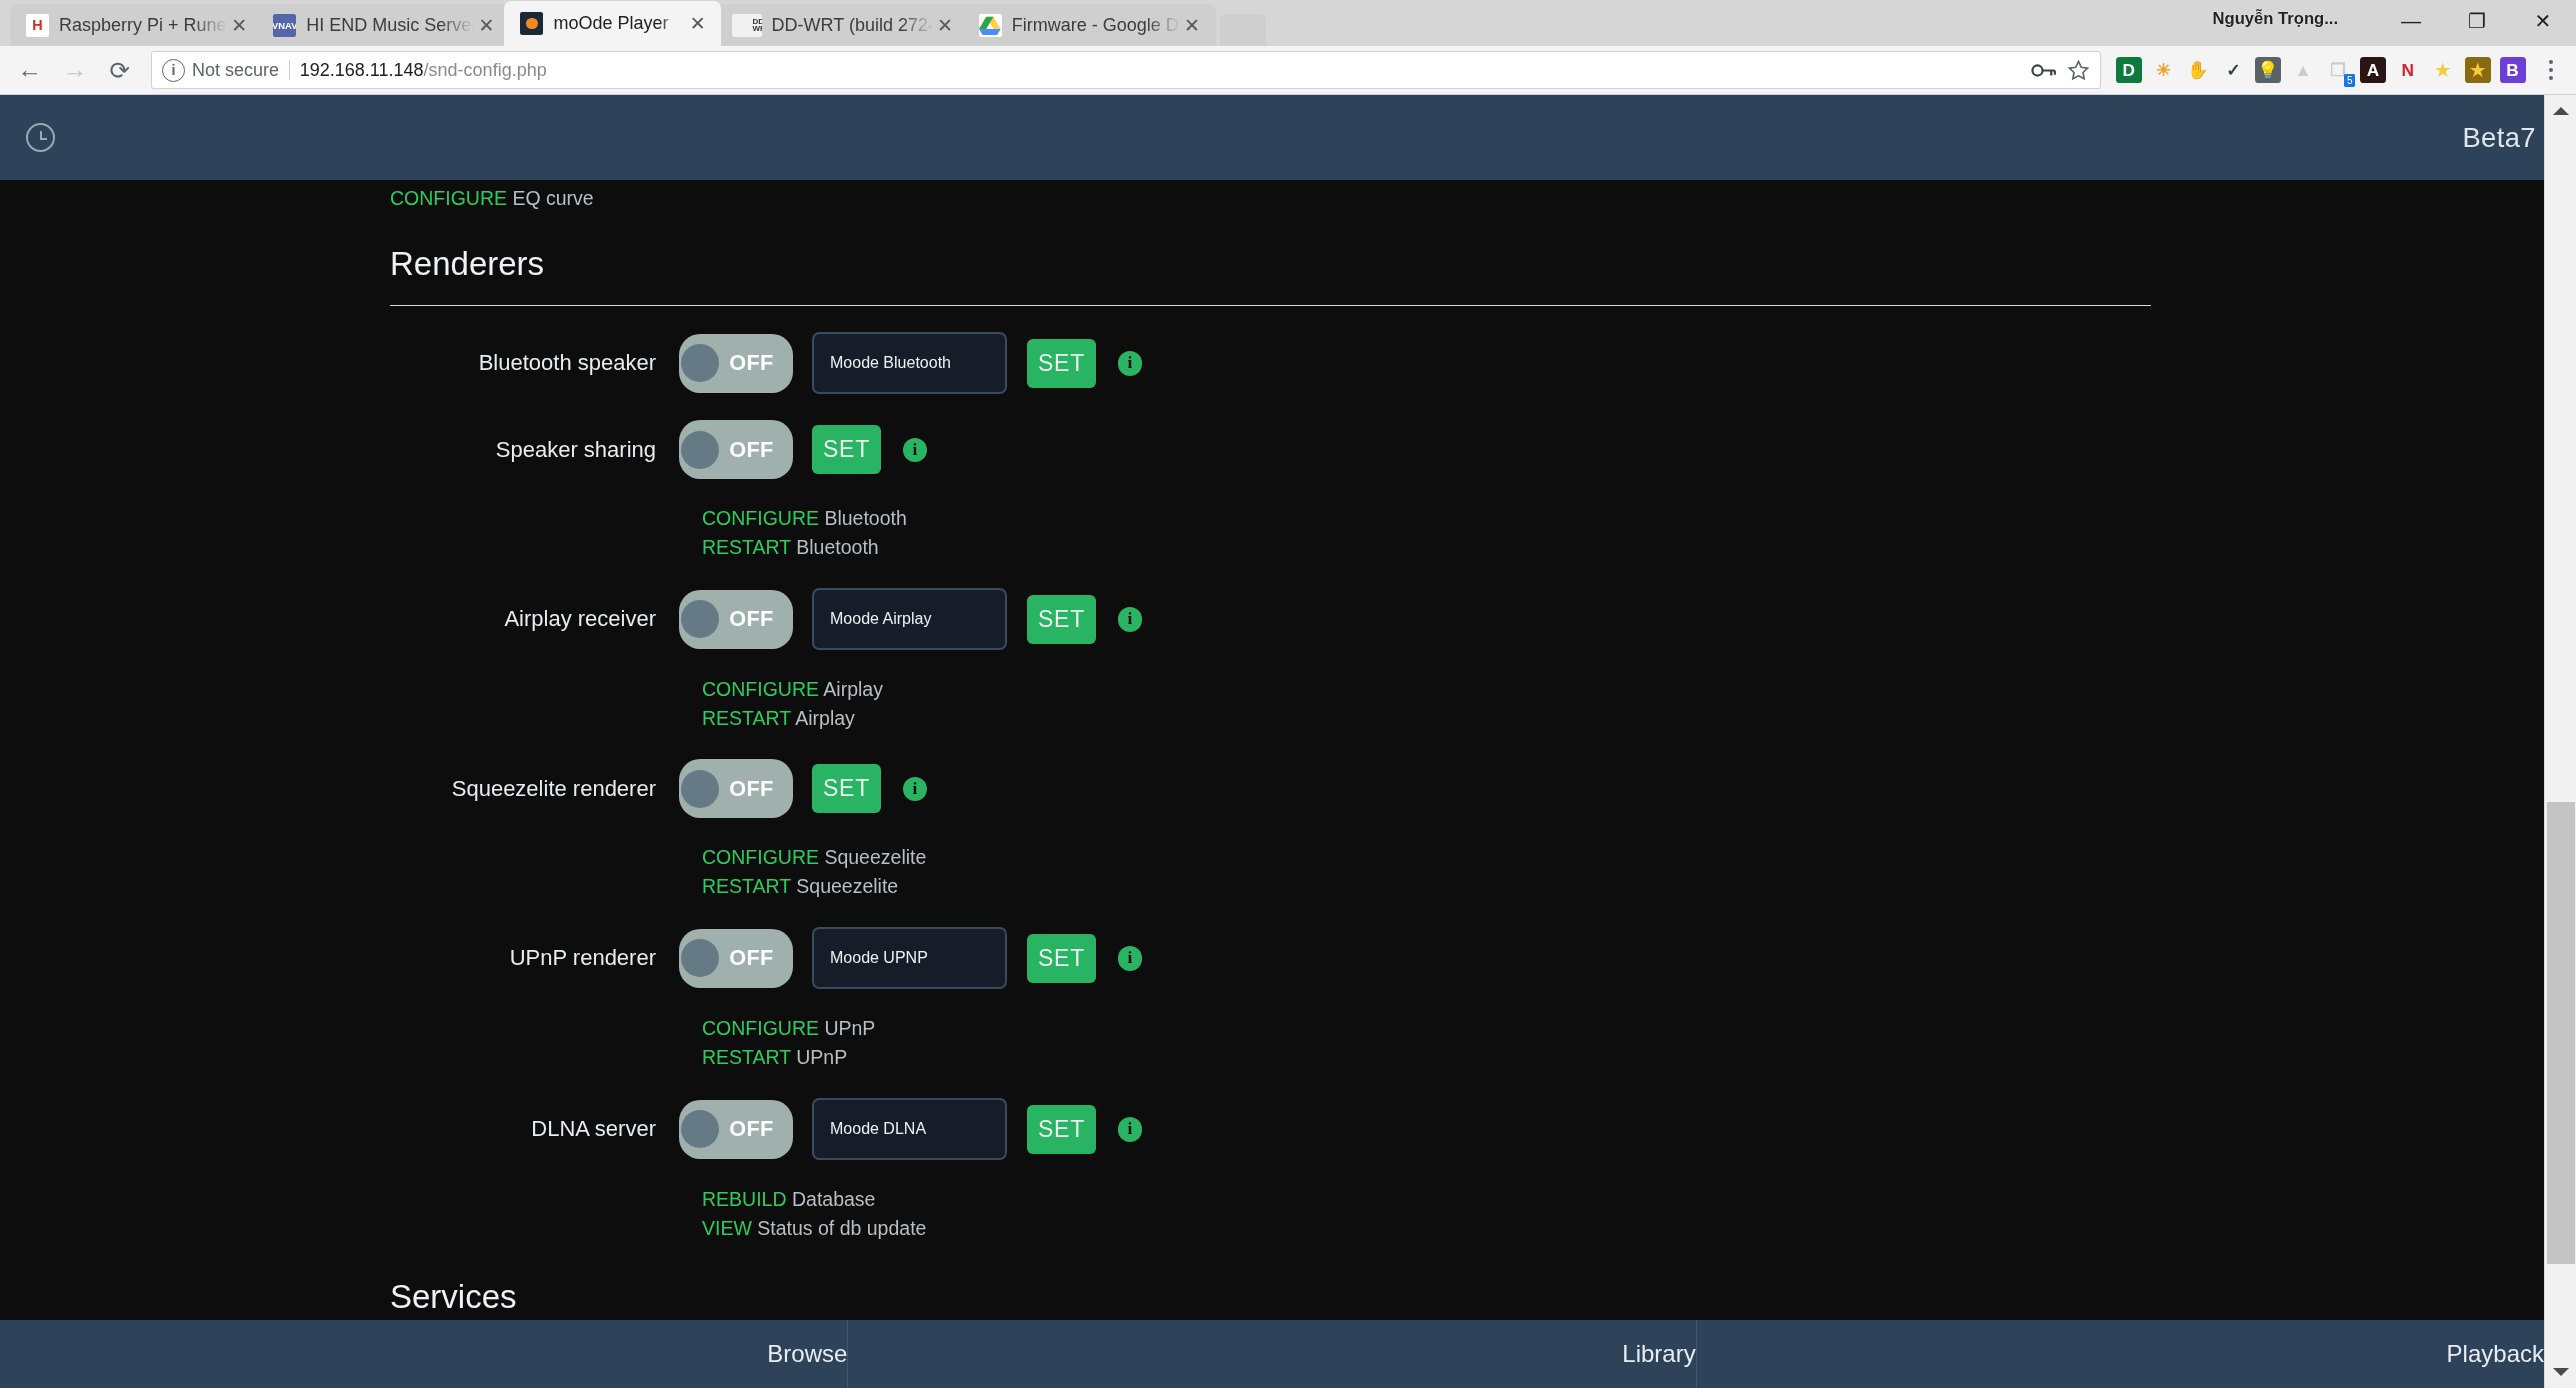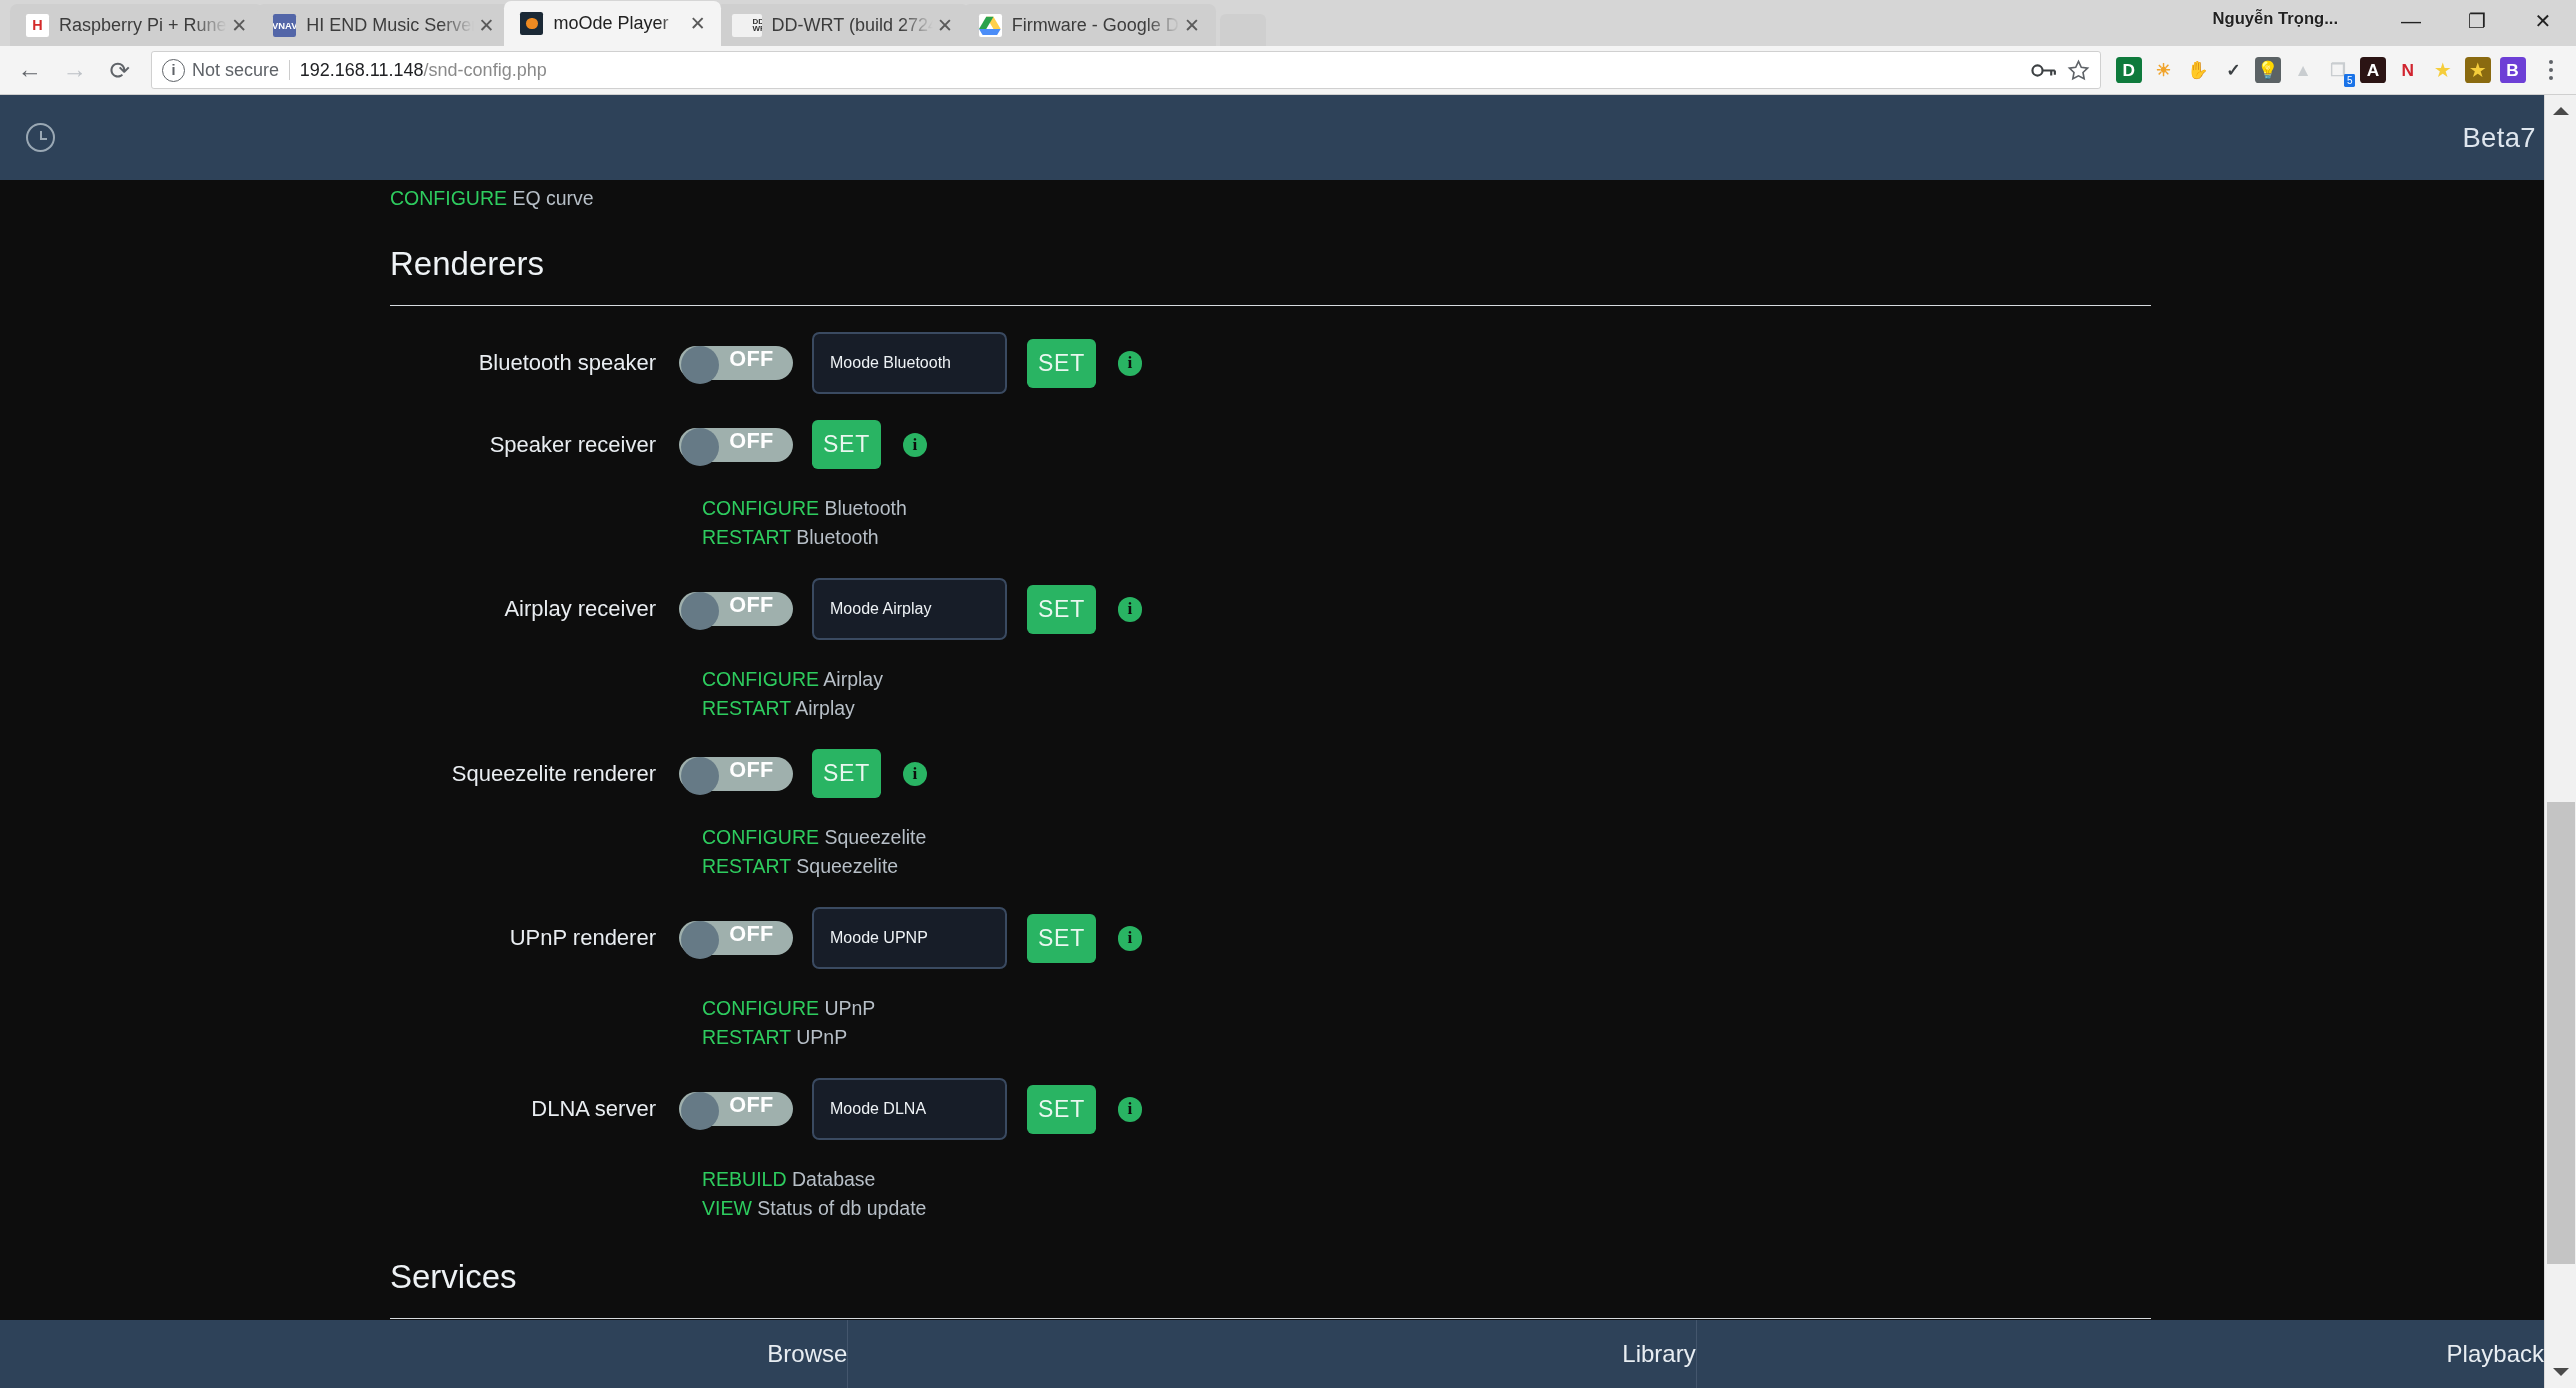--- a/index.html
+++ b/index.html
@@ -103,22 +103,22 @@
 
   .section-title { color: #eef2f5; font-size: 33px; font-weight: 400; margin-top: 35px; }
   .hr { height: 1.4px; background: #d6dbdf; margin-top: 21.7px; width: 1761px; }
 
   .row { display: flex; align-items: center; margin-top: 26px; }
   .row-label {
     width: 289px; text-align: right; color: #e9edf1; font-size: 22px;
     padding-right: 23px; white-space: nowrap;
   }
   .toggle {
-    width: 114px; height: 34px; border-radius: 21px; background: #9fb0ad;
-    display: flex; align-items: flex-start; position: relative; flex: 0 0 114px;
+    width: 114px; height: 59px; border-radius: 21px; background: #9fb0ad;
+    display: flex; align-items: center; position: relative; flex: 0 0 114px;
   }
   .toggle .knob { width: 38px; height: 38px; border-radius: 50%; background: #667a86;
                   margin-left: 2.2px; }
   .toggle .lbl { color: #fff; font-size: 21.7px; font-weight: bold; margin-left: 10px;
                  letter-spacing: 0.4px; }
   .txtfield {
     width: 195px; height: 62px; margin-left: 19px; border-radius: 7.2px;
     background: #171d28; border: 2.2px solid #3a4a61; color: #eef2f5;
     font-size: 16px; display: flex; align-items: center; padding: 0 16px;
     font-family: "Liberation Sans", sans-serif; flex: 0 0 195px;
@@ -308,21 +308,21 @@
               <div class="row-label">Bluetooth speaker</div>
               <div class="toggle">
                 <div class="knob"></div>
                 <div class="lbl">OFF</div>
               </div>
               <div class="txtfield">Moode Bluetooth</div>
               <div class="setbtn">SET</div>
               <div class="infoicon">i</div>
             </div>
             <div class="row">
-              <div class="row-label">Speaker receiver</div>
+              <div class="row-label">Speaker sharing</div>
               <div class="toggle">
                 <div class="knob"></div>
                 <div class="lbl">OFF</div>
               </div>
               <div class="setbtn" style="margin-left: 19px;">SET</div>
               <div class="infoicon">i</div>
             </div>
             <div class="links-block">
               <div class="linkline"><span class="lnk-green">CONFIGURE</span><span class="lnk-gray"> Bluetooth</span></div>
               <div class="linkline"><span class="lnk-green">RESTART</span><span class="lnk-gray"> Bluetooth</span></div>

